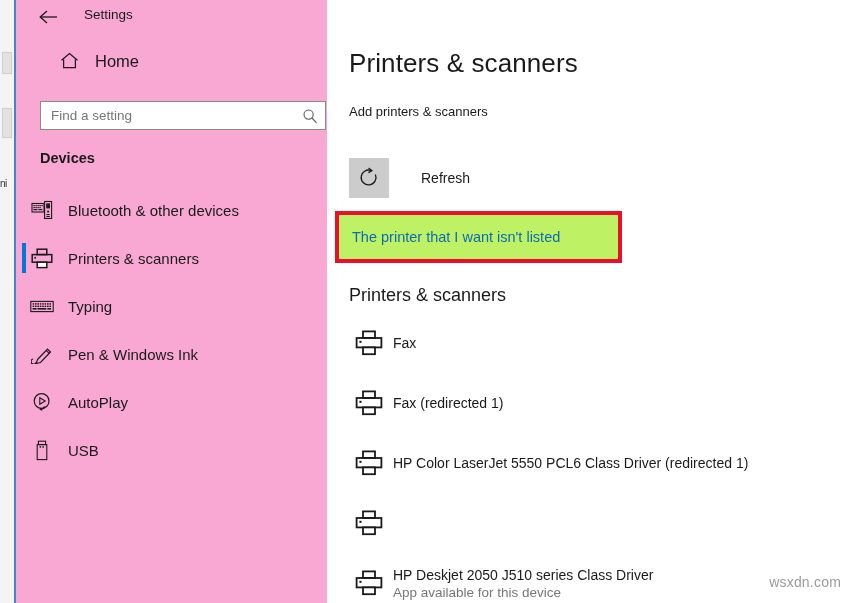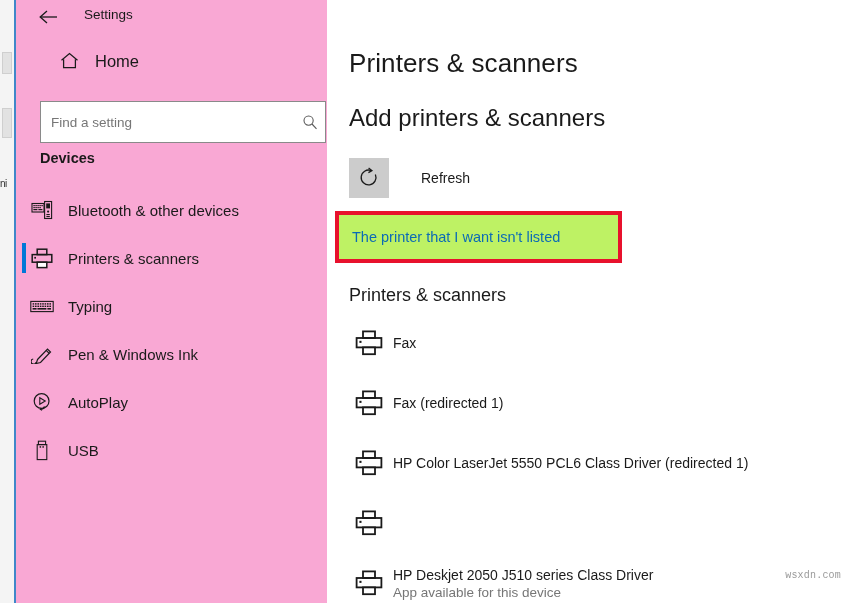--- a/index.html
+++ b/index.html
@@ -93,21 +93,21 @@
     color: #1a1a1a;
   }
   .home-label {
     font-size: 16.5px;
     color: #1a1a1a;
   }
 
   .search-wrap {
     position: absolute;
     left: 24px; top: 101px;
-    width: 286px; height: 42px;
+    width: 286px; height: 29px;
     background: #ffffff;
     border: 1px solid #8a8a8a;
     display: flex; align-items: center;
   }
   .search-input {
     flex: 1;
     border: none; outline: none;
     background: transparent;
     font-family: "Liberation Sans", sans-serif;
     font-size: 13.5px;
@@ -174,21 +174,21 @@
     position: absolute;
     left: 22px; top: 48px;
     font-size: 26px;
     color: #1a1a1a;
     letter-spacing: 0.1px;
   }
 
   .sub-head-add {
     position: absolute;
     left: 22px; top: 104px;
-    font-size: 24px;
+    font-size: 13px;
     color: #1a1a1a;
   }
 
   .refresh-row {
     position: absolute;
     left: 22px; top: 158px;
     display: flex; align-items: center;
   }
   .refresh-icon {
     width: 40px; height: 40px;
@@ -257,25 +257,24 @@
     width: 80px;
   }
   .printer-sub {
     font-size: 13.5px;
     color: #767676;
     margin-top: 2px;
   }
 
   .watermark {
     position: absolute;
-    right: 8px; bottom: 22px;
-    font-size: 10px;
+    right: 8px; bottom: 13px;
+    font-size: 14px;
     color: #9a9a9a;
     letter-spacing: 0.2px;
-    font-family: Liberation Mono, monospace;
   }
 </style>
 </head>
 <body>
 
 <div id="app">
 
   <div class="bg-strip"></div>
   <div class="bg-frag bg-frag-a"></div>
   <div class="bg-frag bg-frag-b"></div>

